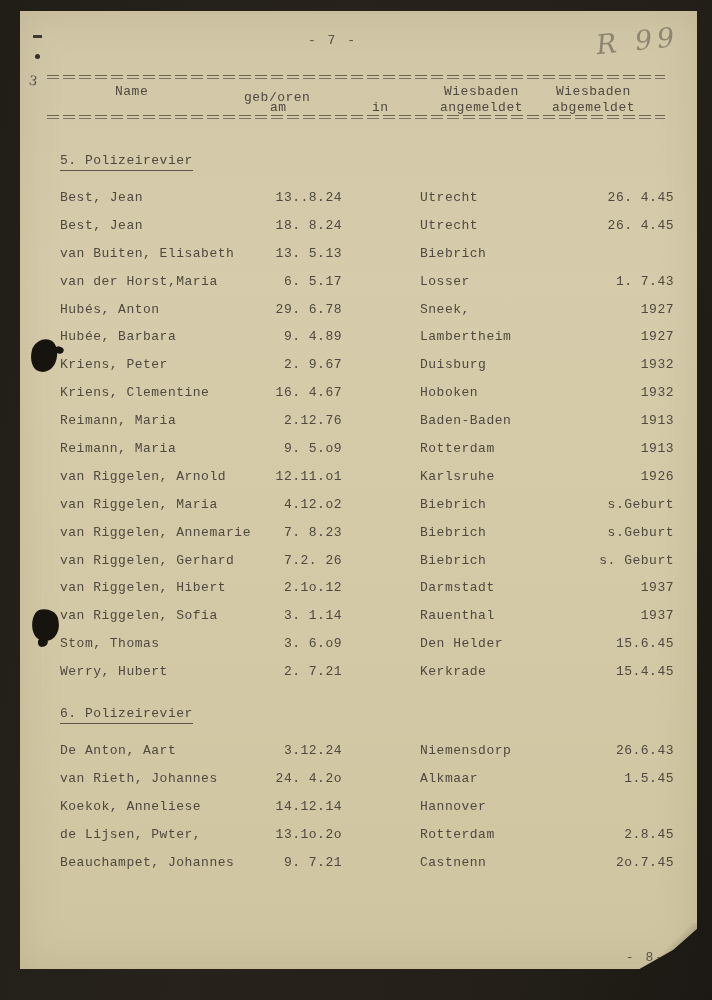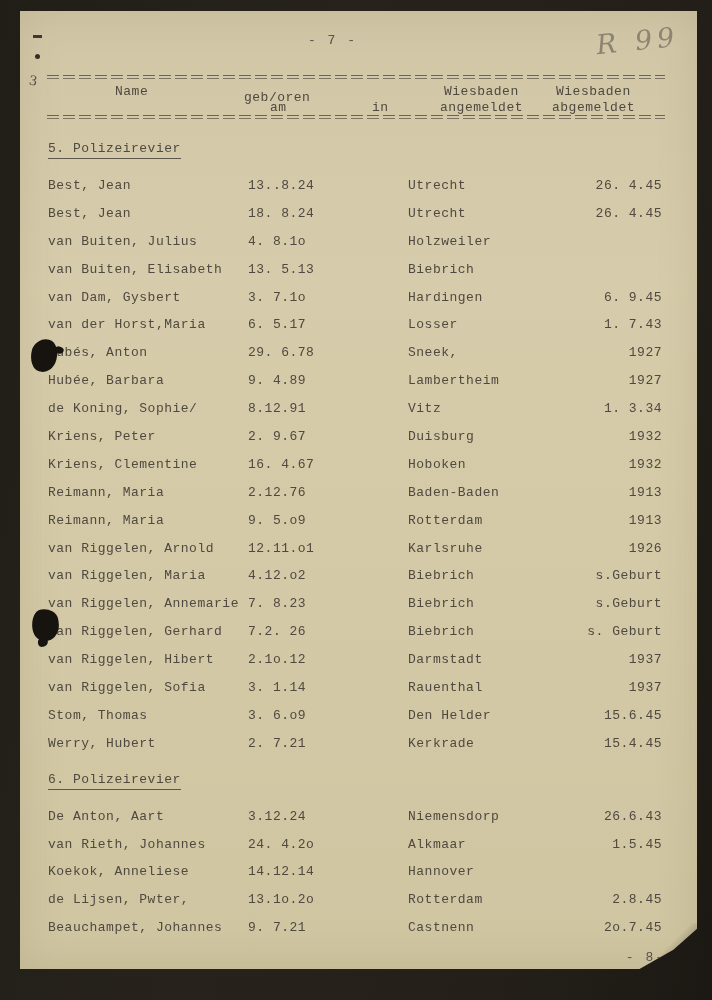--- a/index.html
+++ b/index.html
@@ -35,30 +35,30 @@
   }
   .rule-top{top:64px;}
   .rule-bottom{top:104px;}
   .hdr{position:absolute;font-size:13px;text-align:right;}
   .table-body{position:absolute;left:28px;top:128px;width:630px;}
   .section-title{
     display:inline-block;height:17px;line-height:16px;
     font-size:13px;letter-spacing:.5px;color:#4f4940;
     border-bottom:1.4px solid #5c564b;margin:0 0 0 0;
   }
-  .section{margin:0;}
+  .section{margin:12px;}
   .section + .section{margin-top:6px;}
   .section .rows{margin-top:19px;}
   .row{
     display:grid;
     grid-template-columns:172px 82px 22px 110px 116px 120px;
     height:27.9px;align-items:start;gap:28px;
   }
   .row > span{font-size:13px;letter-spacing:.5px;color:#4f4940;white-space:nowrap;line-height:15px;}
-  .cell-born{text-align:left;}
+  .cell-born{text-align:right;}
   .cell-registered{text-align:right;}
   .cell-deregistered{text-align:center;}
   .footer-pagenum{position:absolute;right:32px;top:939px;font-size:13px;letter-spacing:2px;color:#5a5449;}
   
   .blot{position:absolute;background:#171410;}
   .blot-1{left:11px;top:328px;width:26px;height:33px;border-radius:58% 46% 52% 48% / 45% 55% 48% 60%;transform:rotate(14deg);}
   .blot-1:after{content:"";position:absolute;right:-5px;top:4px;width:9px;height:7px;background:#171410;border-radius:50%;}
   .blot-2{left:12px;top:598px;width:27px;height:32px;border-radius:46% 60% 55% 45% / 60% 42% 58% 46%;transform:rotate(-10deg);}
   .blot-2:after{content:"";position:absolute;left:3px;bottom:-5px;width:10px;height:9px;background:#171410;border-radius:50% 50% 60% 40%;}
   .mark{position:absolute;color:#4a463e;}
@@ -109,46 +109,30 @@
 
   <div class="row">
     <span class="cell-name">Best, Jean</span>
     <span class="cell-born">18. 8.24</span>
     <span></span>
     <span class="cell-place">Utrecht</span>
     <span class="cell-registered">26. 4.45</span>
     <span class="cell-deregistered">11.5.45</span>
   </div>
 
-  <div class="row">
-    <span class="cell-name">van Buiten, Julius</span>
-    <span class="cell-born">4. 8.1o</span>
-    <span></span>
-    <span class="cell-place">Holzweiler</span>
-    <span class="cell-registered"></span>
-    <span class="cell-deregistered"></span>
-  </div>
 
   <div class="row">
     <span class="cell-name">van Buiten, Elisabeth</span>
     <span class="cell-born">13. 5.13</span>
     <span></span>
     <span class="cell-place">Biebrich</span>
     <span class="cell-registered"></span>
     <span class="cell-deregistered"></span>
   </div>
 
-  <div class="row">
-    <span class="cell-name">van Dam, Gysbert</span>
-    <span class="cell-born">3. 7.1o</span>
-    <span></span>
-    <span class="cell-place">Hardingen</span>
-    <span class="cell-registered">6. 9.45</span>
-    <span class="cell-deregistered"></span>
-  </div>
 
   <div class="row">
     <span class="cell-name">van der Horst,Maria</span>
     <span class="cell-born">6. 5.17</span>
     <span></span>
     <span class="cell-place">Losser</span>
     <span class="cell-registered">1. 7.43</span>
     <span class="cell-deregistered"></span>
   </div>
 
@@ -163,28 +147,20 @@
 
   <div class="row">
     <span class="cell-name">Hubée, Barbara</span>
     <span class="cell-born">9. 4.89</span>
     <span></span>
     <span class="cell-place">Lambertheim</span>
     <span class="cell-registered">1927</span>
     <span class="cell-deregistered"></span>
   </div>
 
-  <div class="row">
-    <span class="cell-name">de Koning, Sophie/</span>
-    <span class="cell-born">8.12.91</span>
-    <span></span>
-    <span class="cell-place">Vitz</span>
-    <span class="cell-registered">1. 3.34</span>
-    <span class="cell-deregistered"></span>
-  </div>
 
   <div class="row">
     <span class="cell-name">Kriens, Peter</span>
     <span class="cell-born">2. 9.67</span>
     <span></span>
     <span class="cell-place">Duisburg</span>
     <span class="cell-registered">1932</span>
     <span class="cell-deregistered"></span>
   </div>
 

